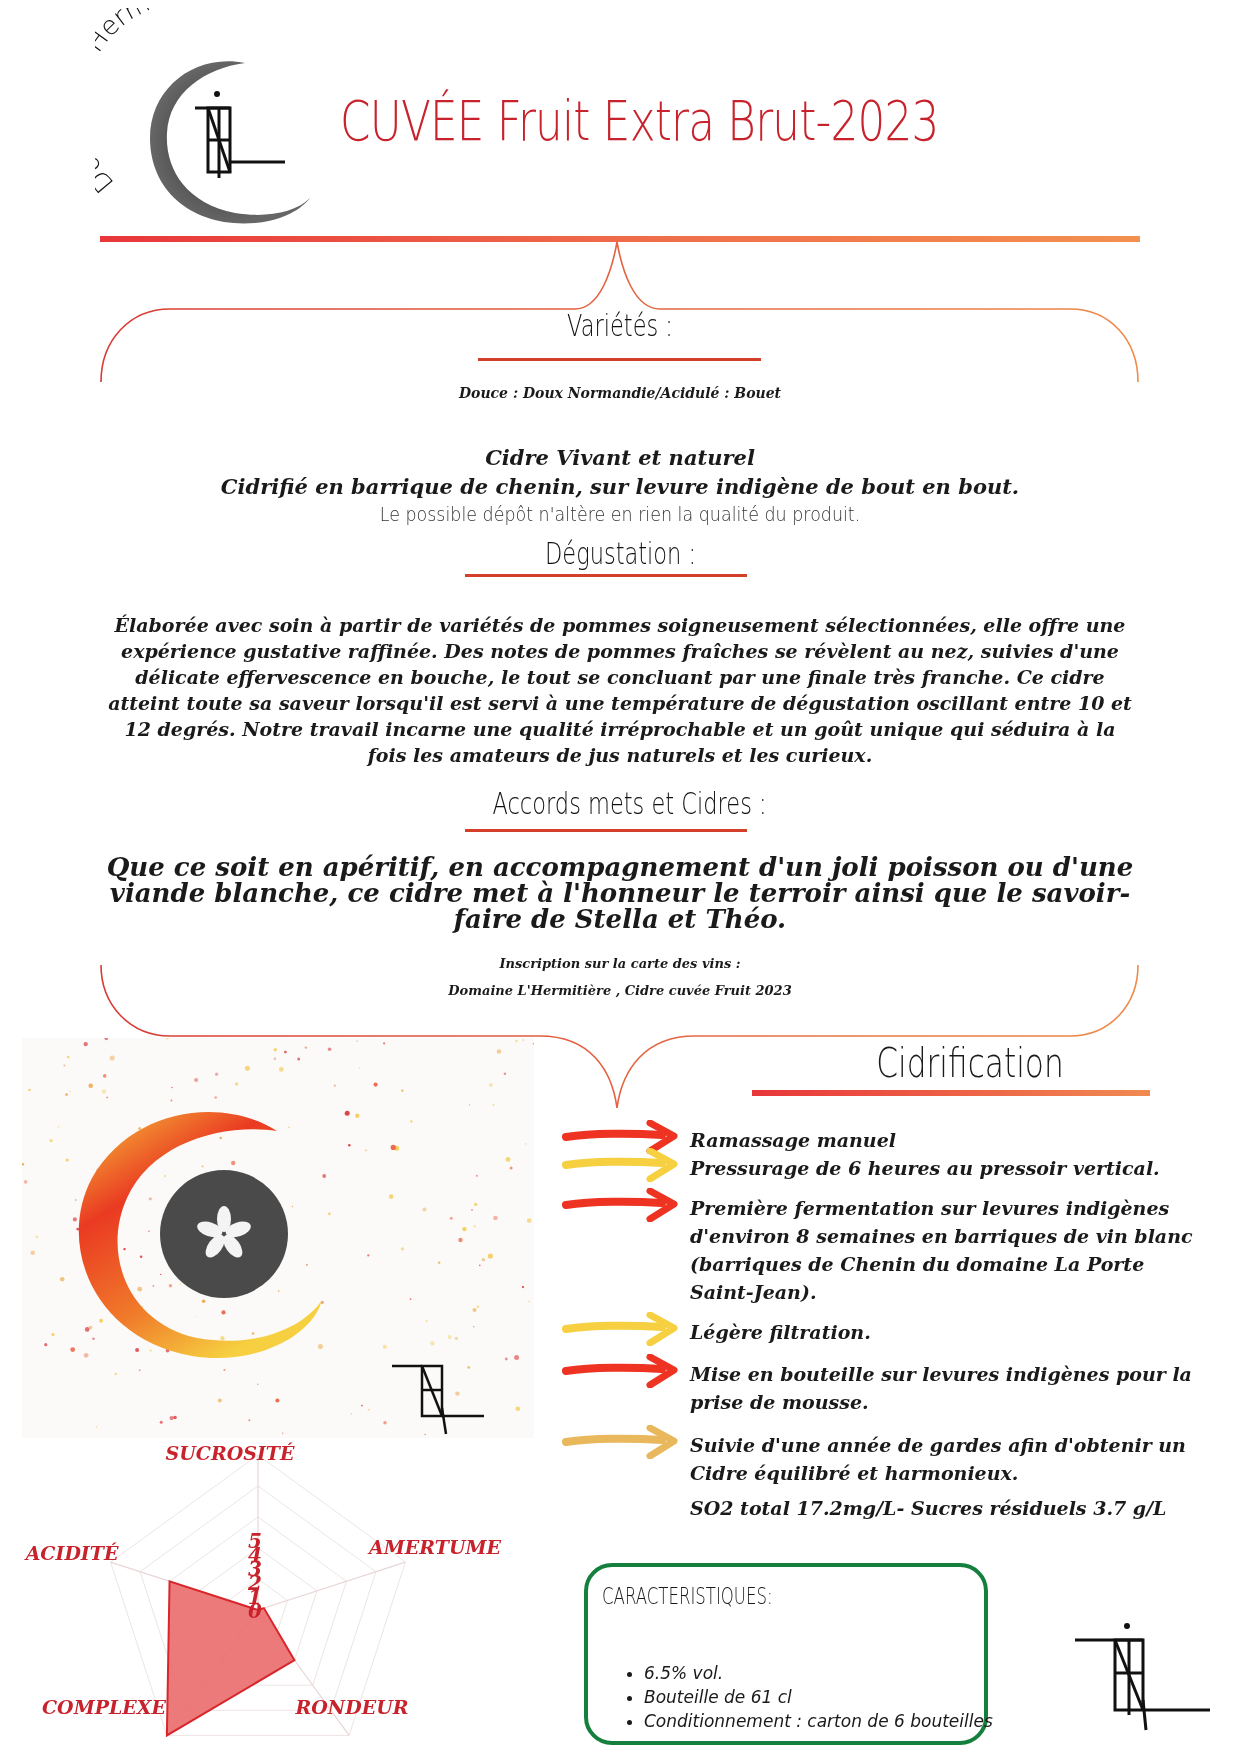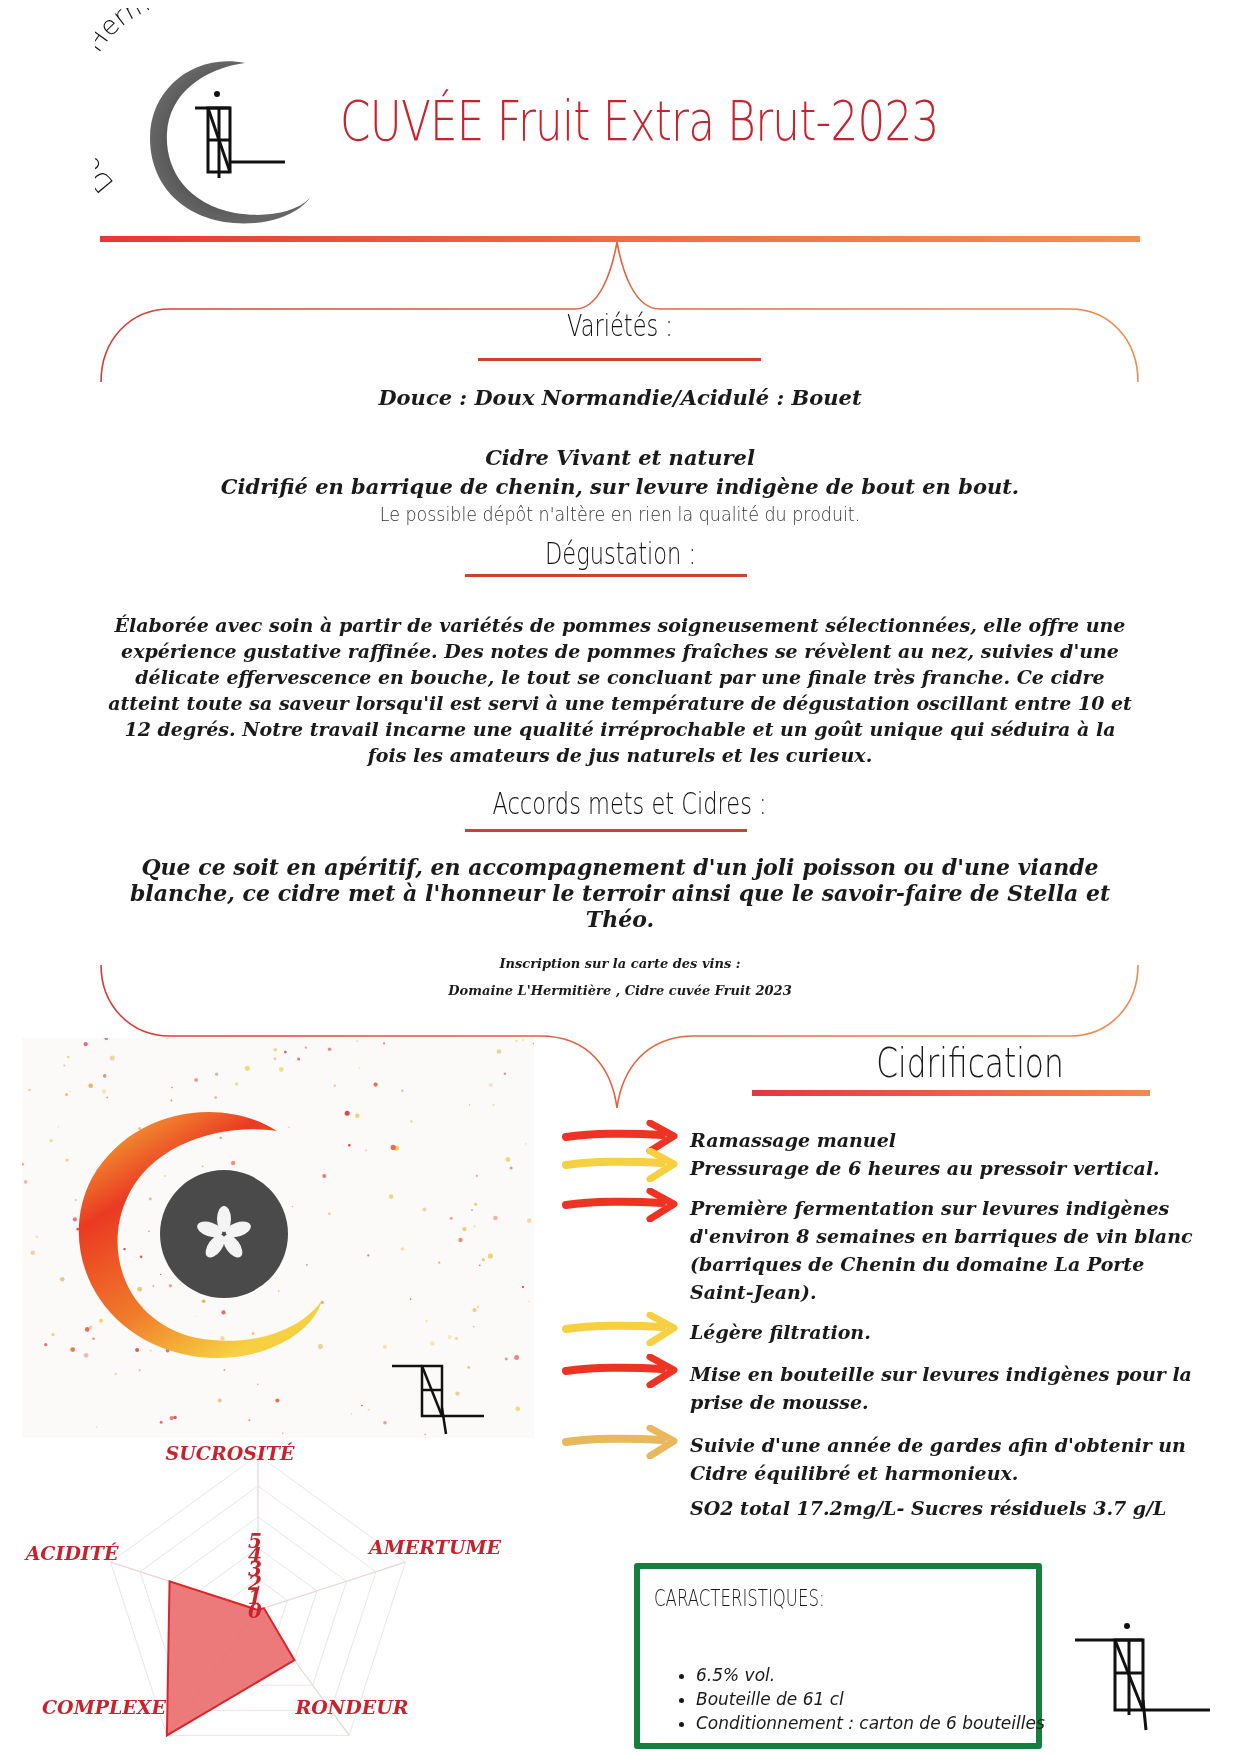--- a/index.html
+++ b/index.html
@@ -13,46 +13,46 @@
   #title { left: 340px; top: 88px; font-size: 56px; color: #c8232c; font-family: "DejaVu Sans", sans-serif; font-weight: 200; letter-spacing: -1px; transform: scaleX(0.78); transform-origin: left top; white-space: nowrap; }
   #top-bar { left: 100px; top: 236px; width: 1040px; height: 6px; background: linear-gradient(90deg, #e8363a 0%, #ef6b4a 50%, #f39050 100%); }
 
   #braces { left: 0; top: 0; width: 1241px; height: 1755px; pointer-events: none; }
 
   .sec-head { font-family: "DejaVu Sans", sans-serif; font-weight: 200; font-size: 30px; color: #111; transform: scaleX(0.75); white-space: nowrap; }
   .sec-rule { height: 3px; background: #d43f2a; }
 
   #varietes-head { left: 520px; top: 308px; width: 200px; text-align: center; }
   #varietes-rule { left: 478px; top: 358px; width: 283px; }
-  #varietes-text { left: 100px; top: 385px; width: 1040px; font-size: 21px; }
+  #varietes-text { left: 100px; top: 385px; width: 1040px; font-size: 14px; }
 
   #cidre-block { left: 100px; top: 443px; width: 1040px; }
   #cidre-l1, #cidre-l2 { font-size: 21px; line-height: 29px; }
   #cidre-note { font-family: "DejaVu Sans", sans-serif; font-weight: 200; font-size: 19px; color: #333; line-height: 26px; transform: scaleX(0.92); }
 
   #degust-head { left: 520px; top: 536px; width: 200px; text-align: center; }
   #degust-rule { left: 465px; top: 574px; width: 282px; }
   #degust-text { left: 104px; top: 612px; width: 1032px; font-size: 19px; line-height: 26px; }
 
   #accords-head { left: 450px; top: 786px; width: 340px; text-align: center; }
   #accords-rule { left: 465px; top: 829px; width: 282px; }
-  #accords-text { left: 104px; top: 854px; width: 1032px; font-size: 22px; line-height: 26px; }
+  #accords-text { left: 104px; top: 854px; width: 1032px; font-size: 26px; line-height: 26px; }
 
   #inscr { left: 100px; top: 950px; width: 1040px; font-size: 13px; line-height: 27px; }
 
   #painting { left: 22px; top: 1038px; width: 512px; height: 400px; background: #fbfaf8; }
   #cidr-head { left: 820px; top: 1040px; width: 300px; text-align: center; font-size: 40px; }
   #cidr-rule { left: 752px; top: 1090px; width: 398px; height: 6px; background: linear-gradient(90deg, #e8363a 0%, #f08a52 100%); }
 
   .step { position: absolute; left: 690px; width: 520px; font-size: 19px; line-height: 28px; }
   .arrow { position: absolute; left: 562px; width: 120px; height: 34px; }
 
   #radar { left: 20px; top: 1440px; width: 520px; height: 315px; }
 
-  #charact-box { left: 634px; top: 1563px; width: 396px; height: 174px; border: 6px solid #15803d; border-radius: 3px; }
+  #charact-box { left: 584px; top: 1563px; width: 396px; height: 174px; border: 4px solid #15803d; border-radius: 28px; }
   #charact-title { left: 14px; top: 16px; font-family: "DejaVu Sans", sans-serif; font-weight: 200; font-size: 23px; transform: scaleX(0.72); transform-origin: left top; white-space: nowrap; }
   #charact-list { position: absolute; left: 14px; top: 82px; margin: 12px; padding-left: 30px; font-family: "DejaVu Sans", sans-serif; font-weight: 200; font-style: italic; font-size: 17px; line-height: 24px; white-space: nowrap; }
   #charact-list li { transform-origin: left; }
 
   #signature { left: 1075px; top: 1620px; width: 140px; height: 115px; }
 </style>
 </head>
 <body>
 
 <svg id="logo" class="abs" viewBox="0 0 230 230">

